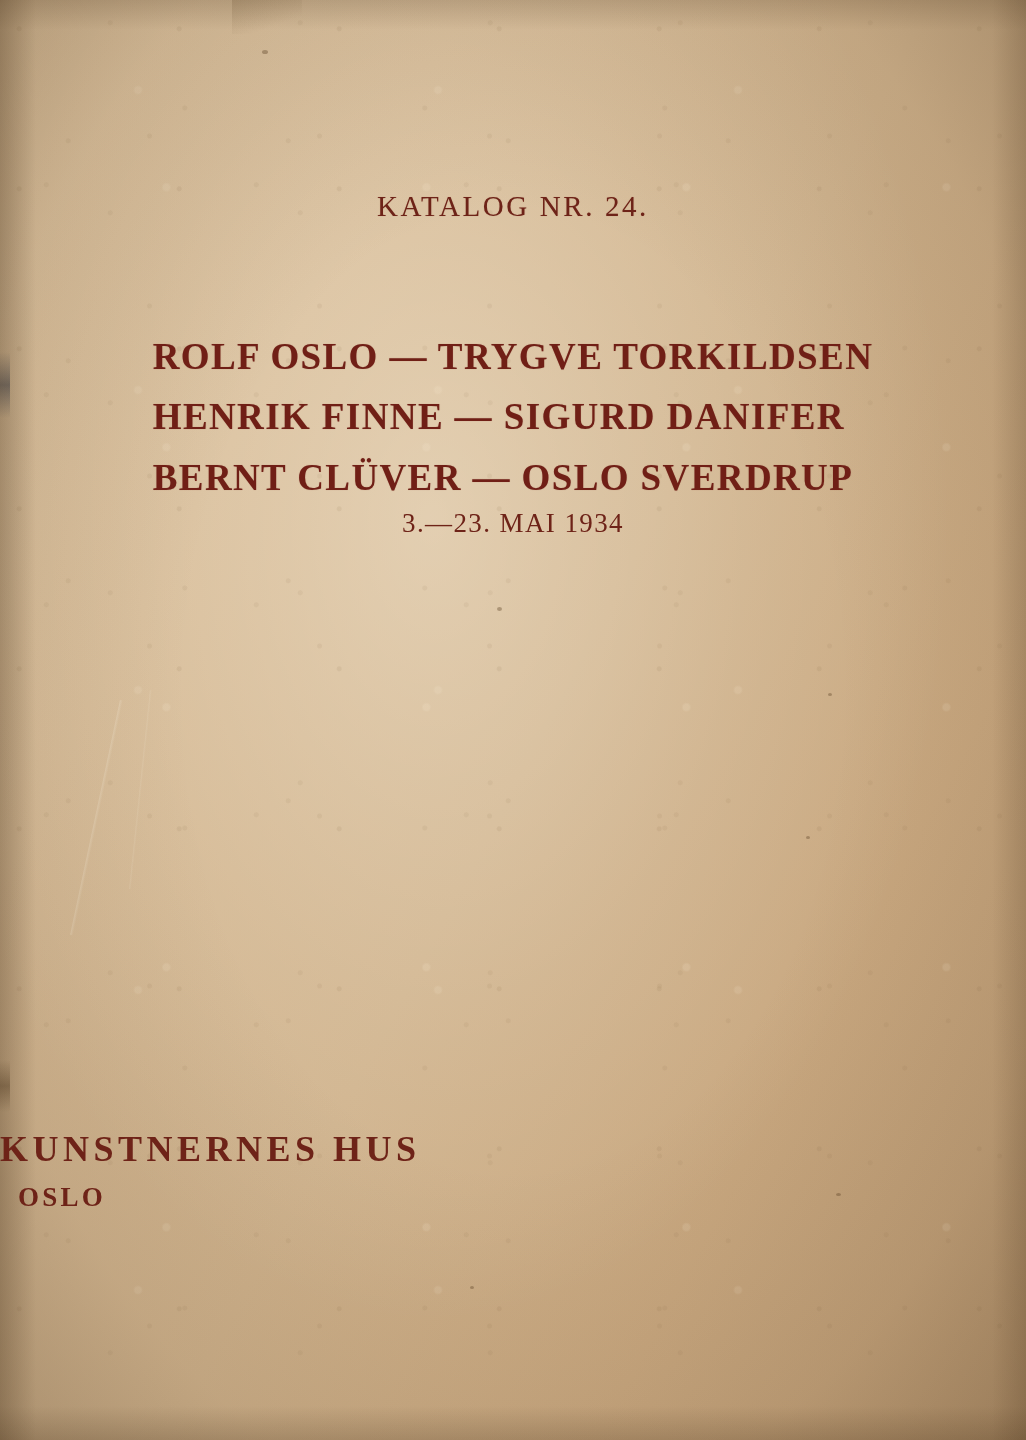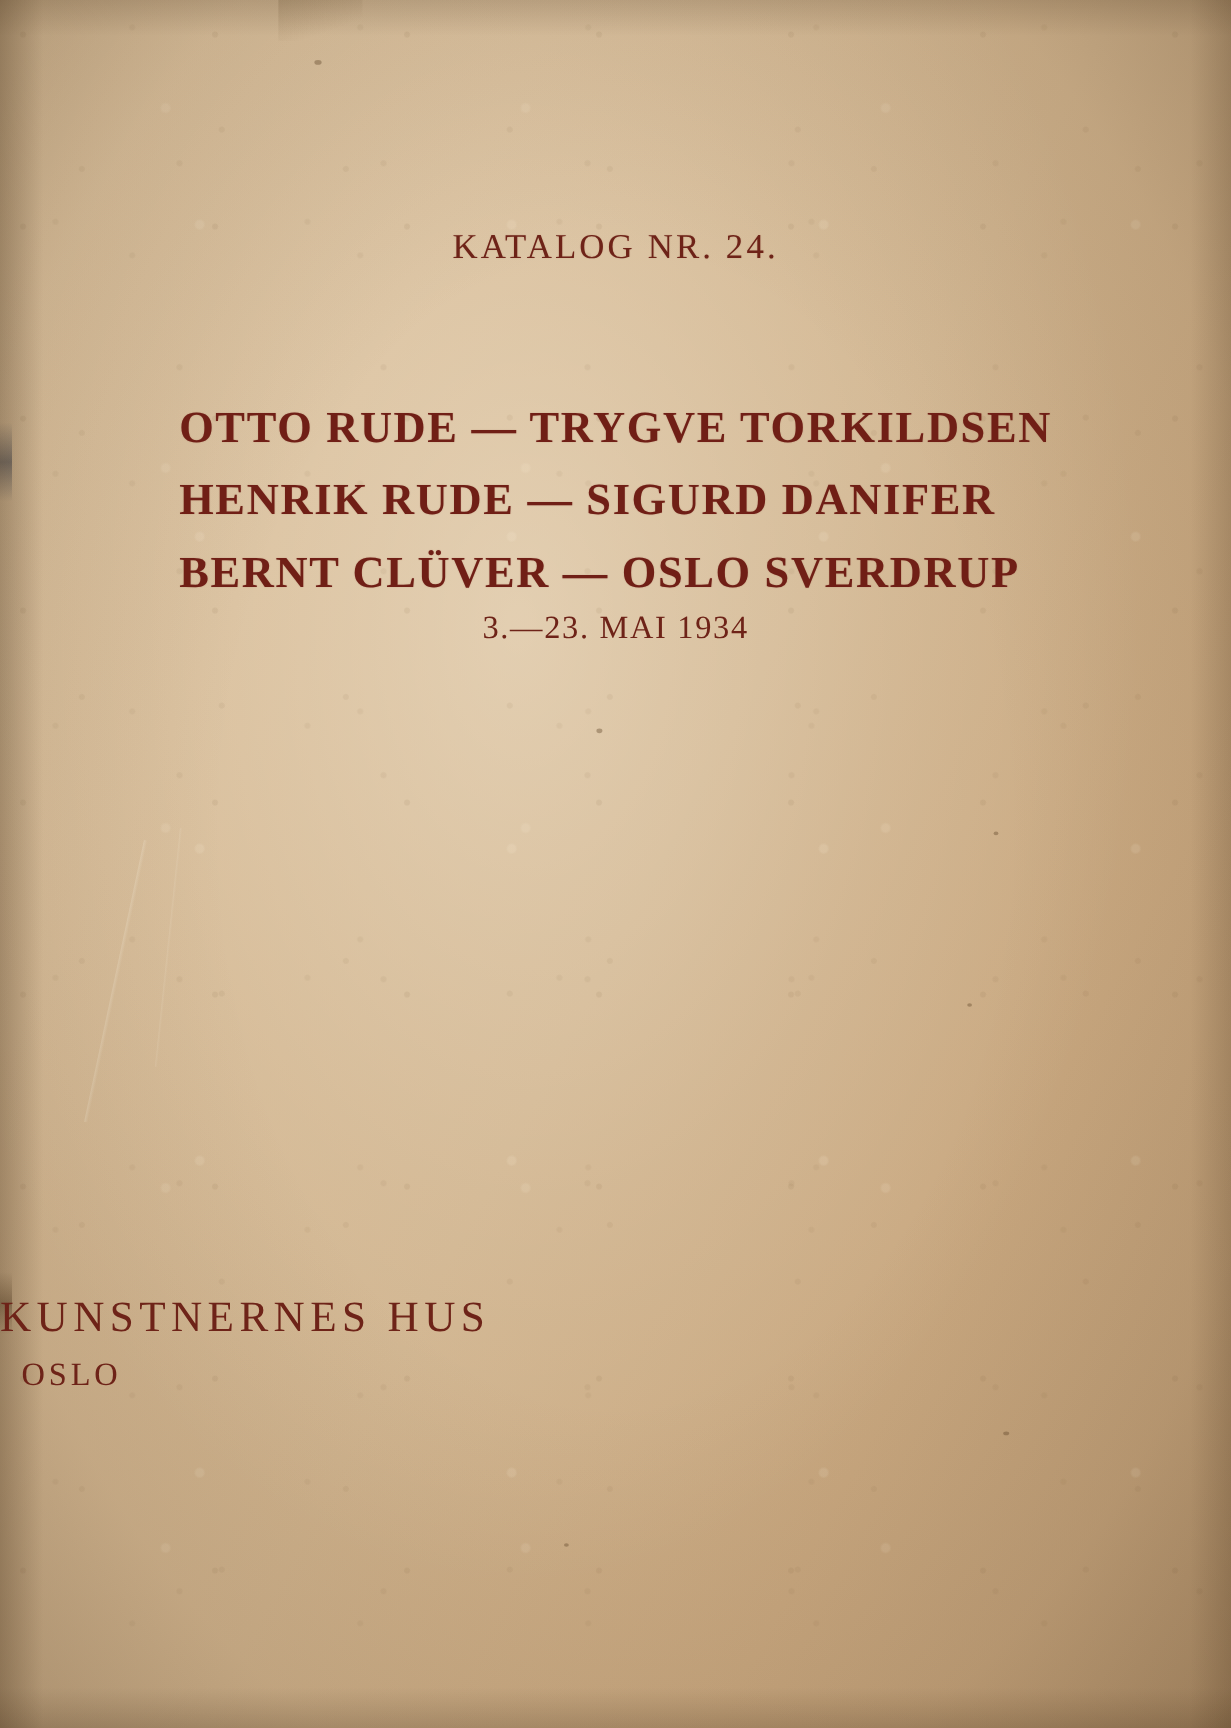--- a/index.html
+++ b/index.html
@@ -119,21 +119,22 @@
   .dates {
     font-size: 27px;
     letter-spacing: 1.4px;
     color: #6e2318;
   }
 
   .venue {
     position: absolute;
     left: 0;
     right: 0;
-    top: 1076px;
+    top: 1128px;
+    font-weight: bold;
   }
   .venue-name {
     font-size: 36px;
     letter-spacing: 4.5px;
     color: #6e2318;
   }
   .venue-city {
     margin-top: 12px;
     font-size: 27px;
     letter-spacing: 3.2px;
@@ -164,22 +165,22 @@
   <div class="specks" style="left:806px; top:836px; width:4px; height:3px;"></div>
   <div class="specks" style="left:836px; top:1193px; width:5px; height:3px;"></div>
   <div class="specks" style="left:470px; top:1286px; width:4px; height:3px;"></div>
   <div class="specks" style="left:262px; top:50px; width:6px; height:4px;"></div>
 
   <div class="content">
 
     <div class="catalog-number">KATALOG NR. 24.</div>
 
     <div class="artists">
-      <div class="line">OTTO  RUDE  —  TRYGVE  TORKILDSEN</div>
-      <div class="line">HENRIK  RUDE  —  SIGURD  DANIFER</div>
+      <div class="line">ROLF  OSLO  —  TRYGVE  TORKILDSEN</div>
+      <div class="line">HENRIK  FINNE  —  SIGURD  DANIFER</div>
       <div class="line">BERNT  CLÜVER  —  OSLO  SVERDRUP</div>
     </div>
 
     <div class="dates">3.—23. MAI 1934</div>
 
     <div class="venue">
       <div class="venue-name">KUNSTNERNES HUS</div>
       <div class="venue-city">OSLO</div>
     </div>
 

